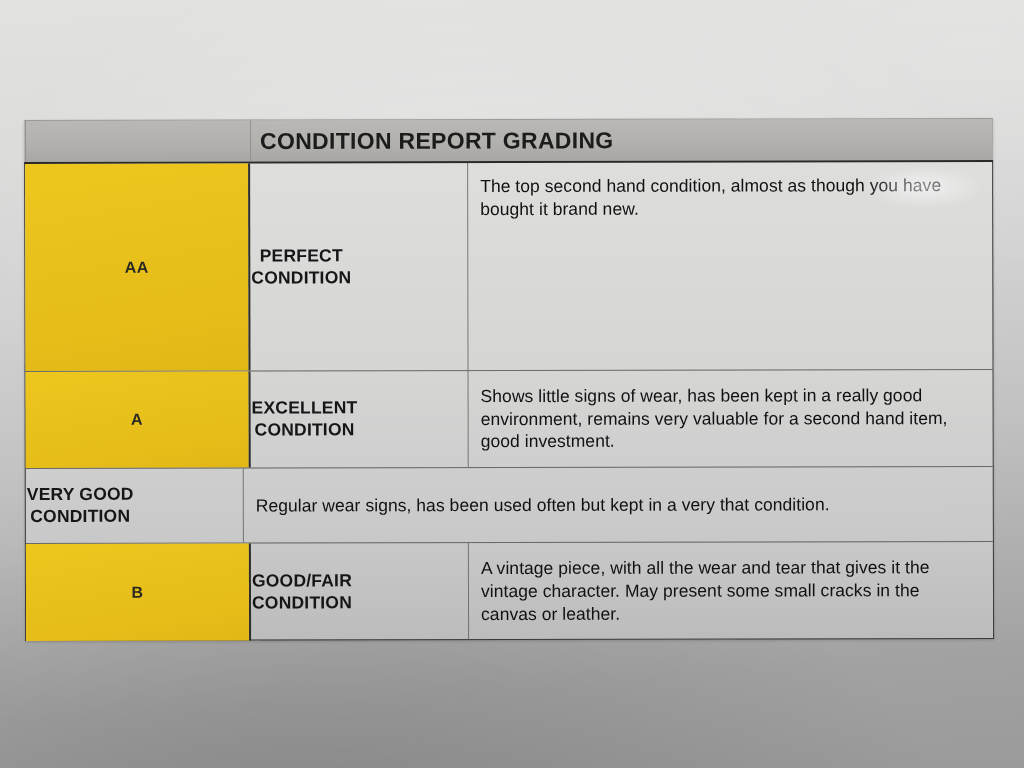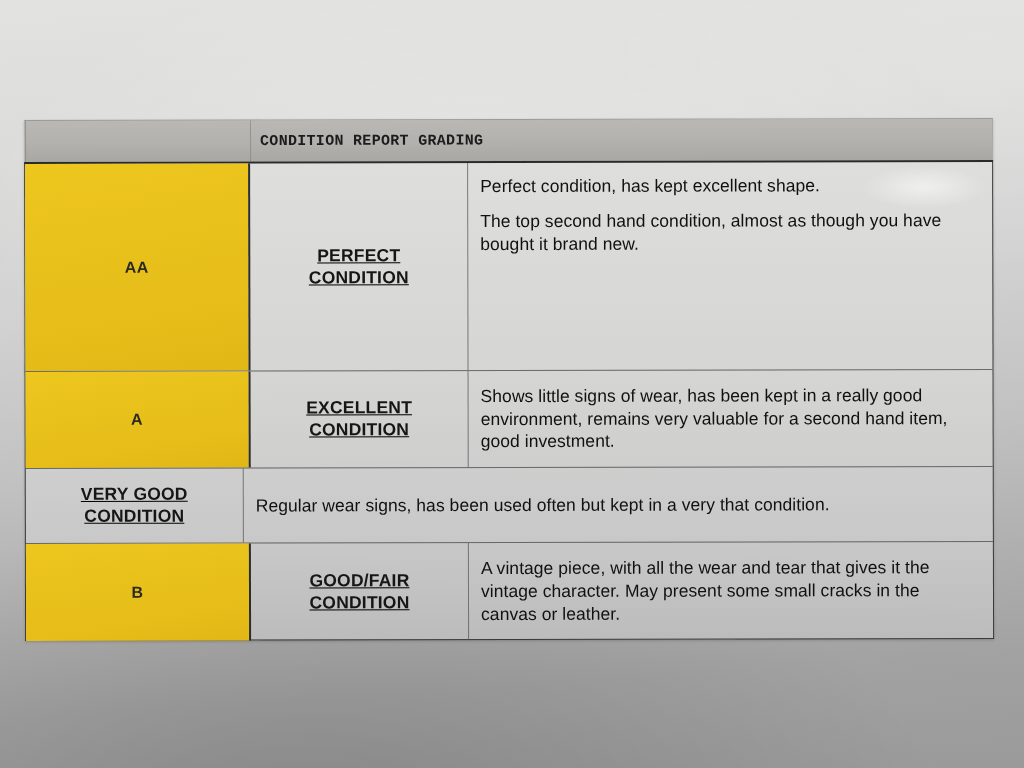--- a/index.html
+++ b/index.html
@@ -63,26 +63,25 @@
     border-right: 1px solid #a9a8a4;
     box-sizing: border-box;
     display: flex;
     align-items: center;
   }
   .title-band .title-text {
     position: absolute;
     left: 235px;
     top: 50%;
     transform: translateY(-50%);
-    font-size: 15px;
+    font-size: 23px;
     font-weight: bold;
     letter-spacing: 0.3px;
     color: #1c1c1c;
     white-space: nowrap;
-    font-family: Liberation Mono, monospace;
   }
   
   .band-tick {
     position: absolute;
     top: 0;
     bottom: 0;
     width: 1px;
     background: rgba(120,120,118,0.55);
   }
 
@@ -131,25 +130,24 @@
     font-weight: bold;
     letter-spacing: 0.6px;
     color: #2a2a22;
   }
 
   .cell-name {
     width: 218px;
     flex: 0 0 218px;
     display: flex;
     align-items: center;
-    justify-content: center;
+    justify-content: flex-start;
     border-right: 1px solid rgba(80,80,78,0.70);
     box-sizing: border-box;
-    padding: 0 20px;
-    text-decoration: underline;
+    padding: 0 1px;
   }
   .cell-name .nlabel {
     font-size: 17.5px;
     font-weight: bold;
     line-height: 1.24;
     letter-spacing: 0.2px;
     color: #161616;
     text-align: center;
     white-space: pre-line;
   }
@@ -205,21 +203,20 @@
       <div class="row r1">
         <div class="cell-grade">
           <span class="glabel">AA</span>
         </div>
         <div class="cell-name">
           <span class="nlabel">PERFECT
 CONDITION</span>
         </div>
         <div class="cell-desc">
           <div class="glare"></div>
-          <p>Perfect condition, has kept excellent shape.</p>
           <p>The top second hand condition, almost as though you have bought it brand new.</p>
         </div>
       </div>
 
       <div class="row r2">
         <div class="cell-grade">
           <span class="glabel">A</span>
         </div>
         <div class="cell-name">
           <span class="nlabel">EXCELLENT

